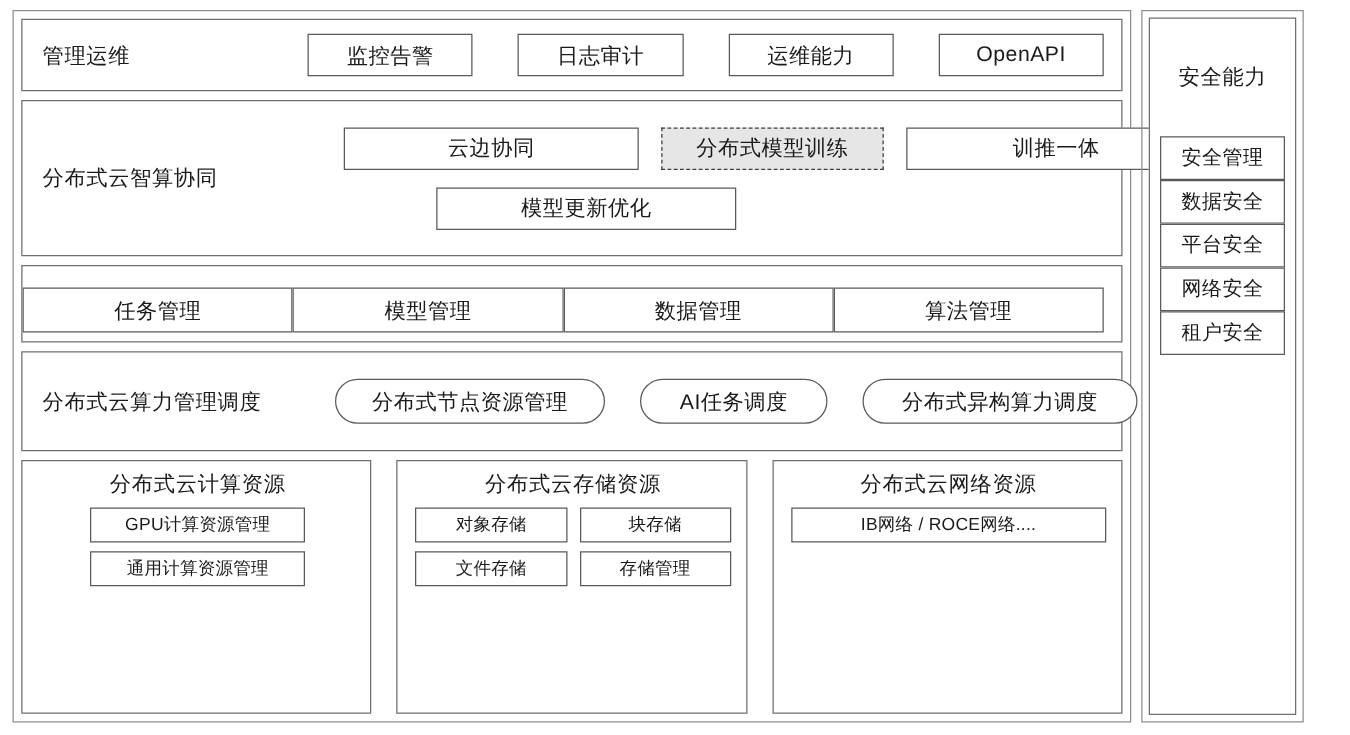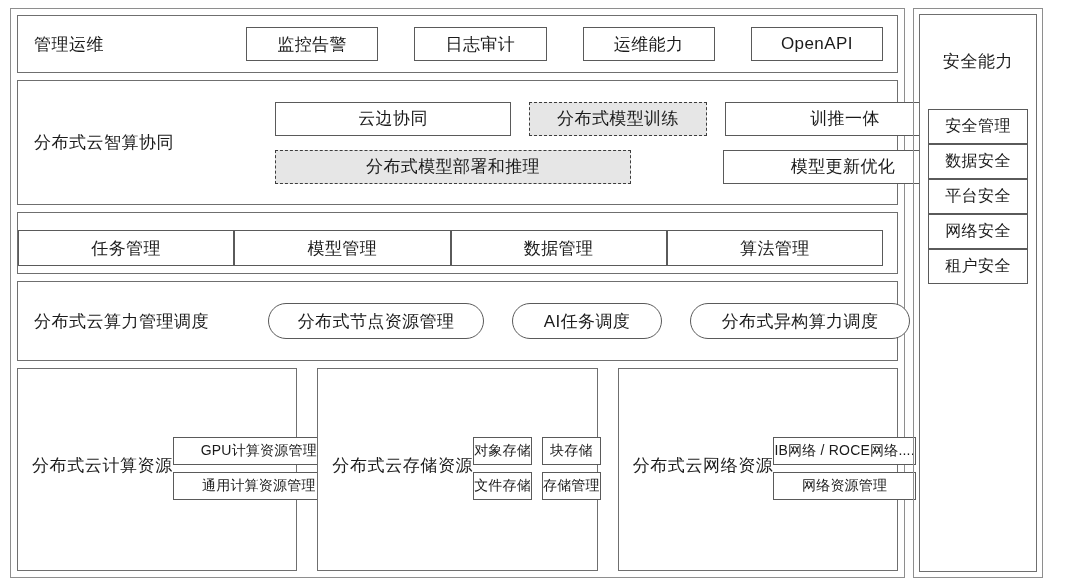--- a/index.html
+++ b/index.html
@@ -116,21 +116,21 @@
     flex-direction: row;
     gap: 20px;
     align-items: stretch;
     min-height: 0;
   }
   .res-group {
     flex: 1 1 0;
     border: 1px solid #6f6f6f;
     background: #ffffff;
     display: flex;
-    flex-direction: row;
+    flex-direction: column;
     align-items: center;
     padding: 7px 12px 9px 14px;
     min-width: 0;
   }
   .res-title {
     font-size: 17px;
     letter-spacing: .6px;
     margin-bottom: 7px;
     white-space: nowrap;
   }
@@ -223,21 +223,20 @@
 
     <div class="layer row2">
       <div class="layer-label">分布式云智算协同</div>
       <div class="layer-body">
         <div class="subrow">
           <div class="cell r2-cloudedge">云边协同</div>
           <div class="cell dashed r2-train">分布式模型训练</div>
           <div class="cell r2-integrated">训推一体</div>
         </div>
         <div class="subrow">
-          <div class="cell dashed r2-deploy">分布式模型部署和推理</div>
           <div class="r2-spacer"></div>
           <div class="cell r2-update">模型更新优化</div>
         </div>
       </div>
     </div>
 
     <div class="layer row3">
       <div class="layer-body">
         <div class="cell">任务管理</div>
         <div class="cell">模型管理</div>
@@ -281,23 +280,20 @@
             <div class="res-cell">存储管理</div>
           </div>
         </div>
       </div>
 
       <div class="res-group g3">
         <div class="res-title">分布式云网络资源</div>
         <div class="res-rows">
           <div class="res-line">
             <div class="res-cell">IB网络 / ROCE网络....</div>
-          </div>
-          <div class="res-line">
-            <div class="res-cell">网络资源管理</div>
           </div>
         </div>
       </div>
 
     </div>
   </div>
 
   <div class="sec-outer">
     <div class="sec-col">
       <div class="sec-title">安全能力</div>

